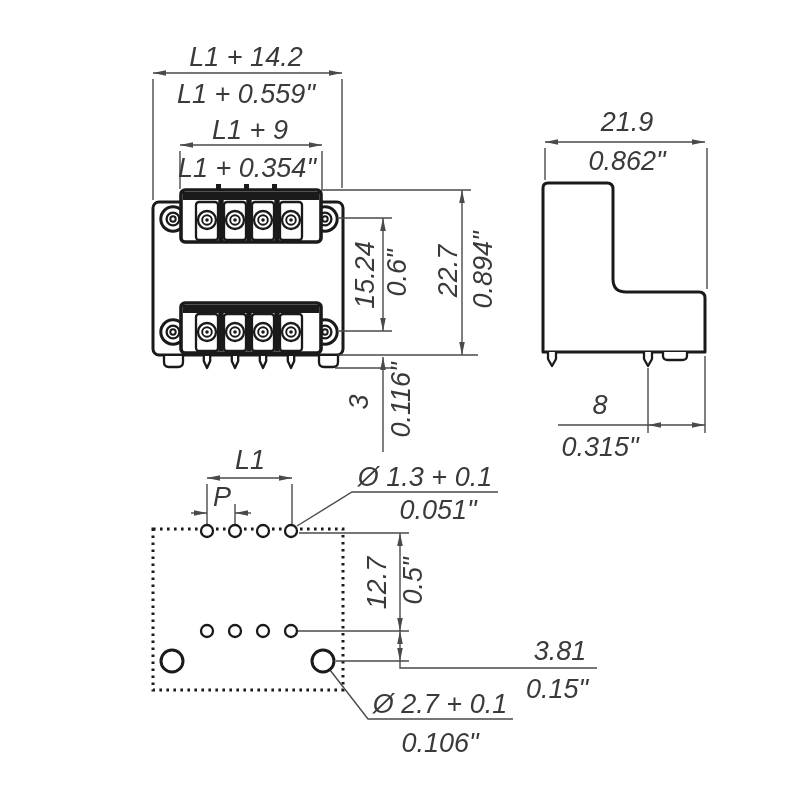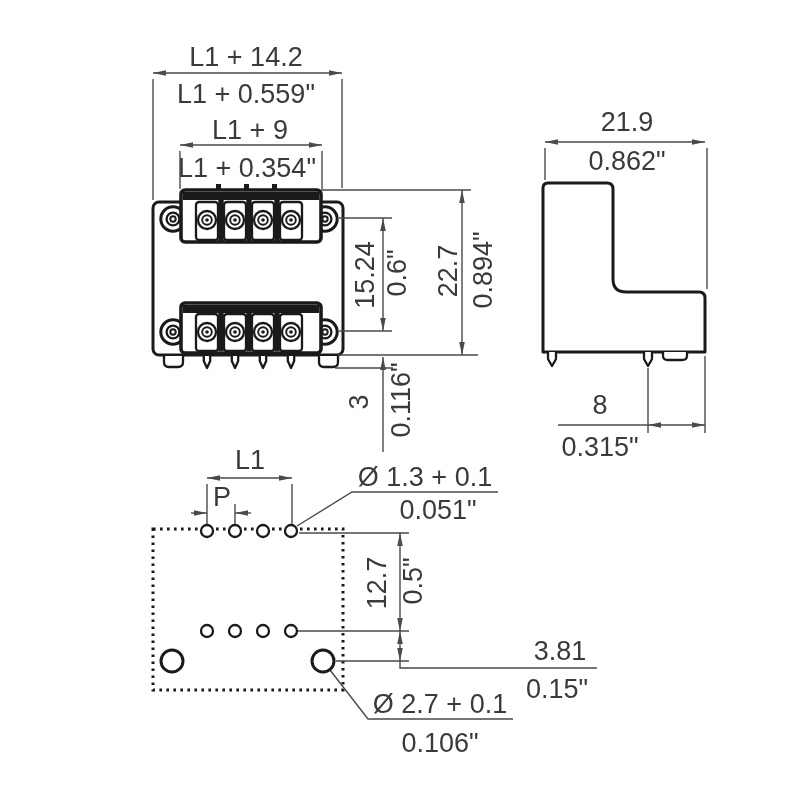--- a/index.html
+++ b/index.html
@@ -1,16 +1,16 @@
 <!DOCTYPE html>
 <html><head>
 <meta charset="utf-8">
 <style>
   html,body{margin:0;padding:0;background:#fff;}
-  .stage{width:800px;height:800px;position:relative;background:#fff;}
+  .stage{width:800px;height:800px;position:relative;background:#fff;font-style:italic;}
   svg{display:block;}
   svg text{font-family:"Liberation Sans","DejaVu Sans",sans-serif;font-size:27px;fill:#3a3a3a;}
   .ol{fill:#fff;stroke:#1a1a1a;stroke-width:3;stroke-linejoin:round;stroke-linecap:round;}
   .olt{fill:#fff;stroke:#1a1a1a;stroke-width:3.6;stroke-linejoin:round;}
   .ol2{fill:#fff;stroke:#1a1a1a;stroke-width:2.3;stroke-linejoin:round;stroke-linecap:round;}
   .blk{fill:#1a1a1a;stroke:none;}
   .dim{stroke:#4a4a4a;stroke-width:1.4;fill:none;stroke-linecap:butt;}
   .dot{fill:none;stroke:#1a1a1a;stroke-width:3;stroke-dasharray:2.6 4.4;}
   .mid{text-anchor:middle;}
 </style>

